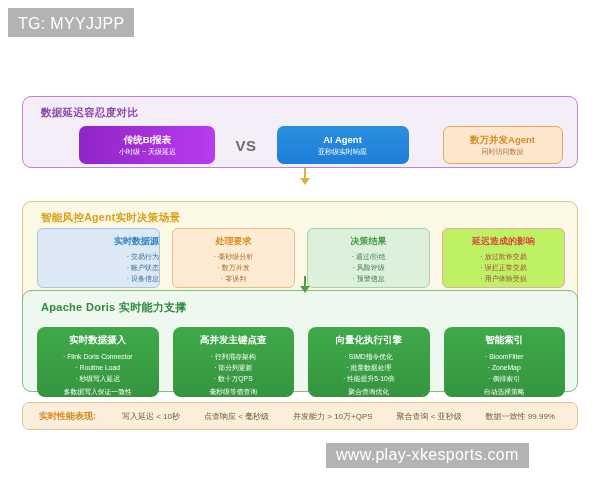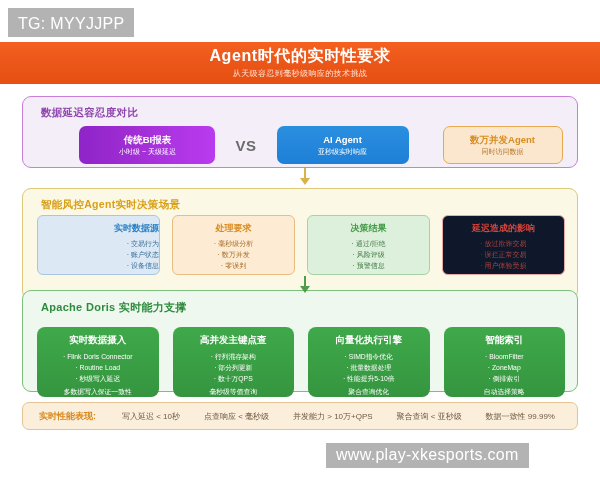--- a/index.html
+++ b/index.html
@@ -101,21 +101,21 @@
   }
   #conn1 { left: 300px; top: 168px; height: 20px; }
   #conn1 .stem { background: #d9b24a; }
   #conn1 .head { border-top: 7px solid #d9b24a; }
   #conn2 { left: 300px; top: 276px; height: 20px; }
   #conn2 .stem { background: #4f9c4a; }
   #conn2 .head { border-top: 7px solid #4f9c4a; }
 
   
   #sec2 {
-    left: 22px; top: 188px; width: 556px; height: 112px;
+    left: 22px; top: 201px; width: 556px; height: 112px;
     background: #fcf8e6;
     border-color: #ddc97a;
     padding-left: 15px;
   }
   #sec2 .panel-title { color: #d9a017; }
   #sec2-row {
     position: absolute; left: 14px; top: 26px; width: 528px; height: 60px;
     display: flex; gap: 12px; justify-content: space-between;
   }
   .mini-card {
@@ -129,21 +129,21 @@
   .mini-card ul { list-style: none; }
   .mini-card li { font-size: 7px; line-height: 1.55; text-align: center; }
   .mini-card li::before { content: "· "; }
 
   #mc-source { background: #dce9f5; border-color: #a8c6e2; align-items: flex-end; }
   #mc-source .mc-title { color: #2b7fc4; } #mc-source li { color: #3a6e99; }
   #mc-require { background: #fdeBD3; border-color: #e8bd84; }
   #mc-require .mc-title { color: #d98c1f; } #mc-require li { color: #a8702a; }
   #mc-result { background: #dcf0dc; border-color: #a6d3a6; }
   #mc-result .mc-title { color: #3f9a42; } #mc-result li { color: #437a45; }
-  #mc-impact { background: #0f172a; border-color: #eaa9a6; font-family: Liberation Serif, serif; }
+  #mc-impact { background: #bef264; border-color: #eaa9a6; }
   #mc-impact .mc-title { color: #d8453c; } #mc-impact li { color: #a8443e; }
 
   
   #sec3 {
     left: 22px; top: 290px; width: 556px; height: 102px;
     background: #eef8ee;
     border-color: #7dbf7d;
   }
   #sec3 .panel-title { color: #2e8b3d; font-size: 11px; }
   #sec3-row {
@@ -181,24 +181,20 @@
   .metric { font-size: 8px; color: #6b5a3e; white-space: nowrap; }
 </style>
 </head>
 <body>
 
 <div id="page">
 
   <div class="wm" id="wm-tg">TG: MYYJJPP</div>
   <div class="wm" id="wm-site">www.play-xkesports.com</div>
 
-  <div id="banner">
-    <div id="banner-title">Agent时代的实时性要求</div>
-    <div id="banner-sub">从天级容忍到毫秒级响应的技术挑战</div>
-  </div>
 
   <div class="panel" id="sec1">
     <div class="panel-title">数据延迟容忍度对比</div>
     <div id="sec1-row">
       <div class="pill" id="pill-bi">
         <div class="t1">传统BI报表</div>
         <div class="t2">小时级 ~ 天级延迟</div>
       </div>
       <div id="vs-label">VS</div>
       <div class="pill" id="pill-agent">

